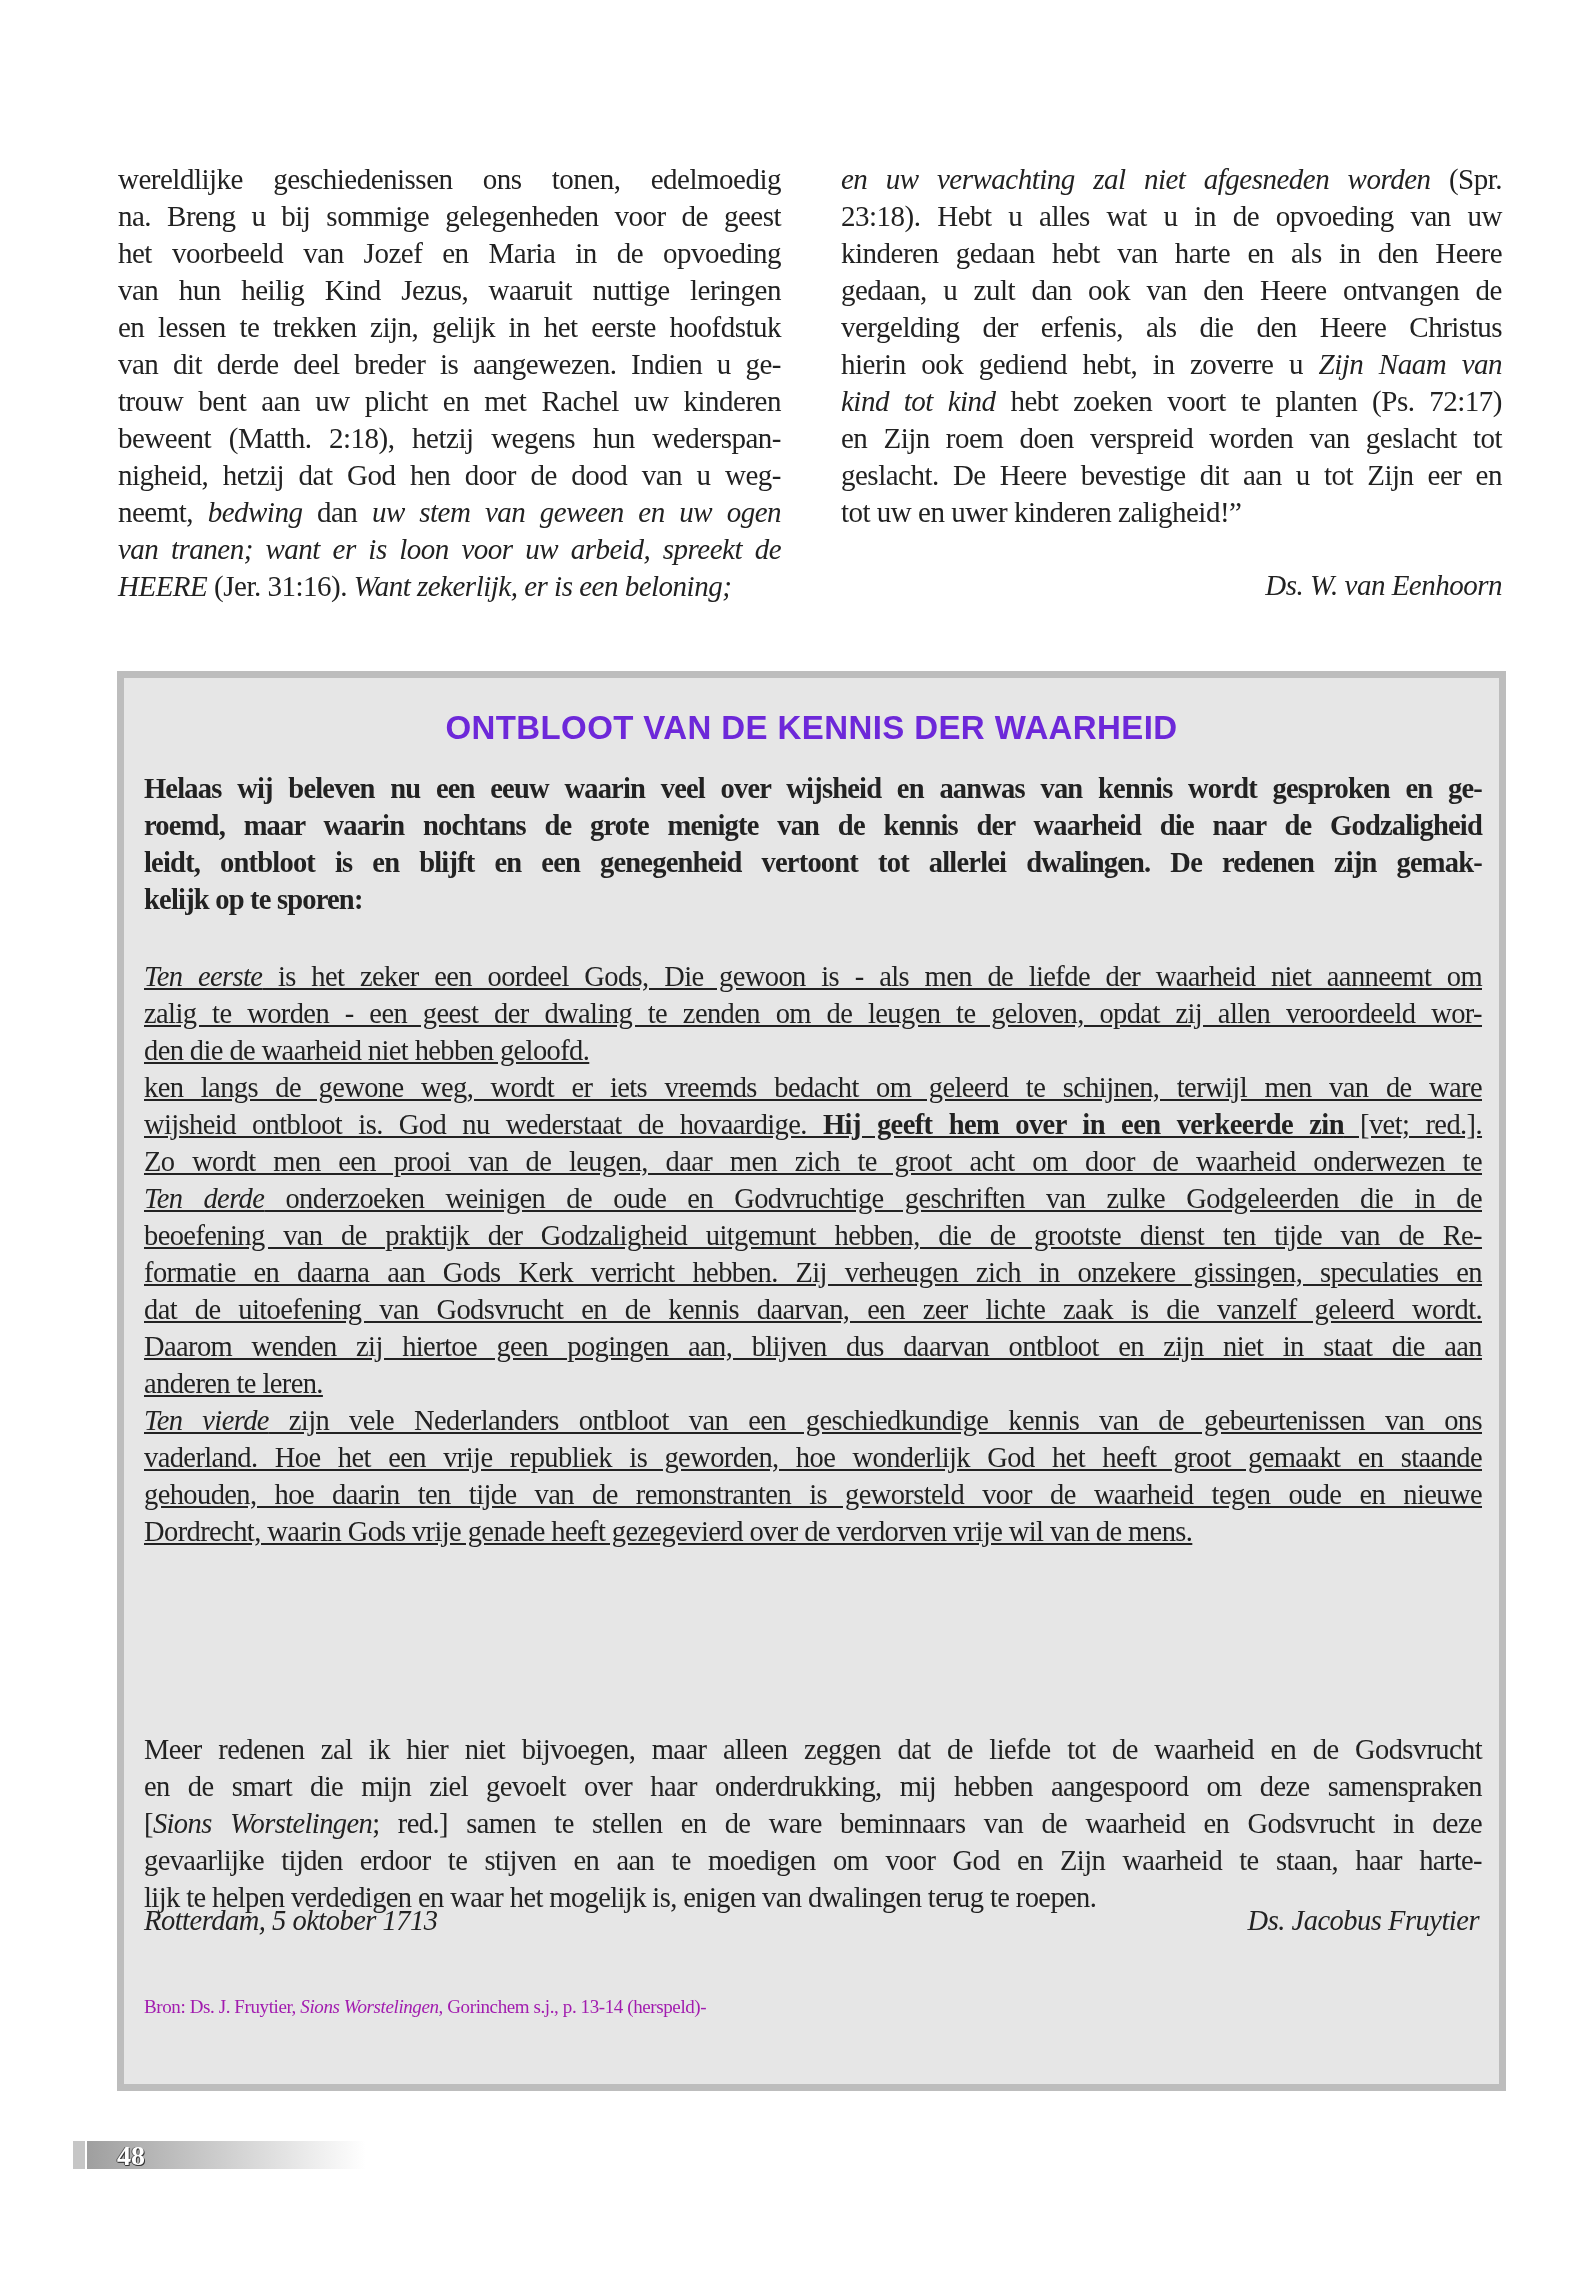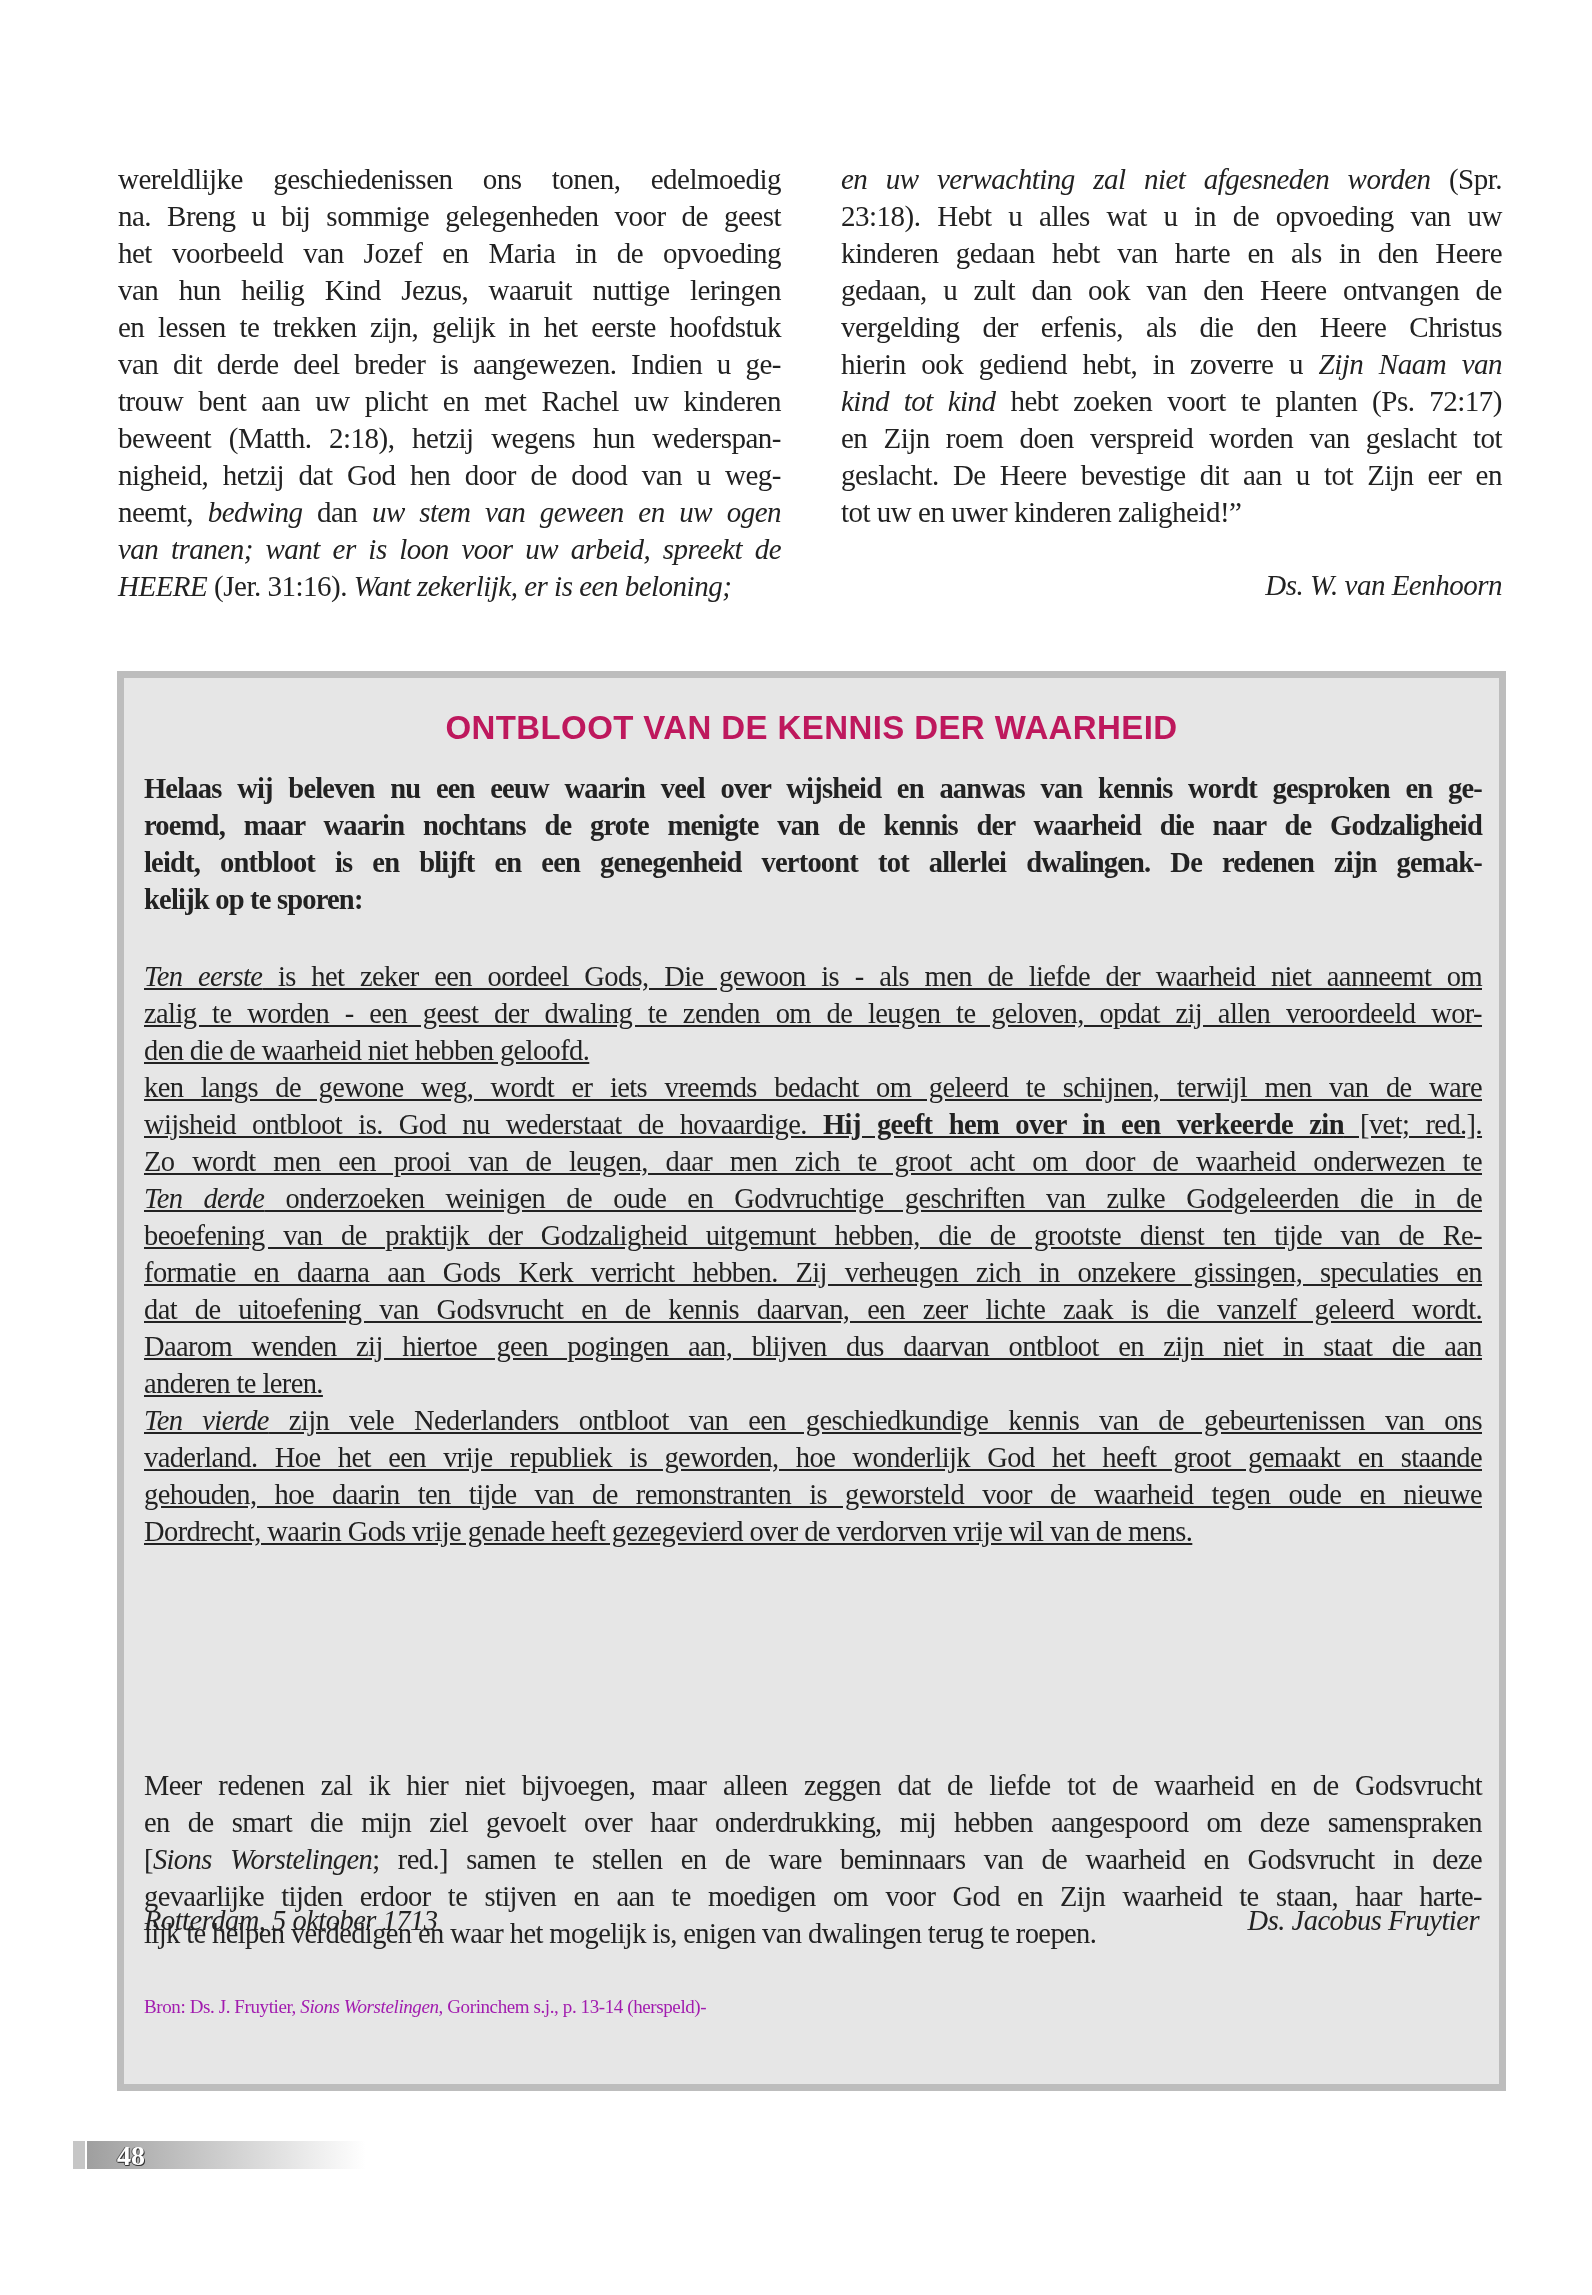--- a/index.html
+++ b/index.html
@@ -11,27 +11,27 @@
   #col-left { left: 118px; letter-spacing: -0.5px; }
   #col-right { left: 841px; width: 661px; letter-spacing: -0.5px; }
   .sig { display: block; text-align: right; font-style: italic; margin-top: 36px; }
   i, .it { font-style: italic; }
   b { font-weight: bold; }
 
   #box { position: absolute; left: 117px; top: 671px; width: 1389px; height: 1420px;
          box-sizing: border-box; border: 7px solid #bdbdbd; background: #e6e6e6; }
   #box-title { position: absolute; left: 0; right: 0; top: 31px; text-align: center;
                font-family: "Liberation Sans", "DejaVu Sans", sans-serif; font-weight: bold;
-               font-size: 33px; color: #be185d; letter-spacing: 0.4px; }
+               font-size: 33px; color: #6d28d9; letter-spacing: 0.4px; }
   .bx { position: absolute; left: 20px; width: 1338px; font-size: 28.5px; line-height: 37px; letter-spacing: -0.6px; }
   .bx .ln { display: block; text-align: justify; text-align-last: justify; white-space: nowrap; height: 37px; }
   .bx .ln.last { text-align-last: left; }
   #intro { top: 92px; font-weight: bold; letter-spacing: -0.8px; }
   #body { top: 280px; text-decoration: underline; }
-  #closing { top: 1089px; }
+  #closing { top: 1053px; }
   #place-date { position: absolute; left: 20px; top: 1227px; font-style: italic; font-size: 28.5px; letter-spacing: -0.5px; }
   #author2 { position: absolute; right: 20px; top: 1227px; font-style: italic; font-size: 28.5px; letter-spacing: -0.5px; }
   #source { position: absolute; left: 20px; top: 1318px; font-size: 19px; letter-spacing: -0.4px; color: #a21caf; }
 
   #page-number-bar { position: absolute; left: 73px; top: 2141px; width: 293px; height: 28px;
     background: linear-gradient(to right, #9a9a9a 0%, #c8c8c8 45%, #ffffff 100%); }
   #page-number-stripe { position: absolute; left: 73px; top: 2141px; width: 12px; height: 28px; background: #c6c6c6;
     border-right: 2.6px solid #ffffff; }
   #page-number { position: absolute; left: 117px; top: 2140px; font-size: 28px; font-weight: bold; color: #ffffff;
     text-shadow: 0.9px 0.9px 0 #333, -0.9px 0 0 #555, 0 0.9px 0 #444; }

